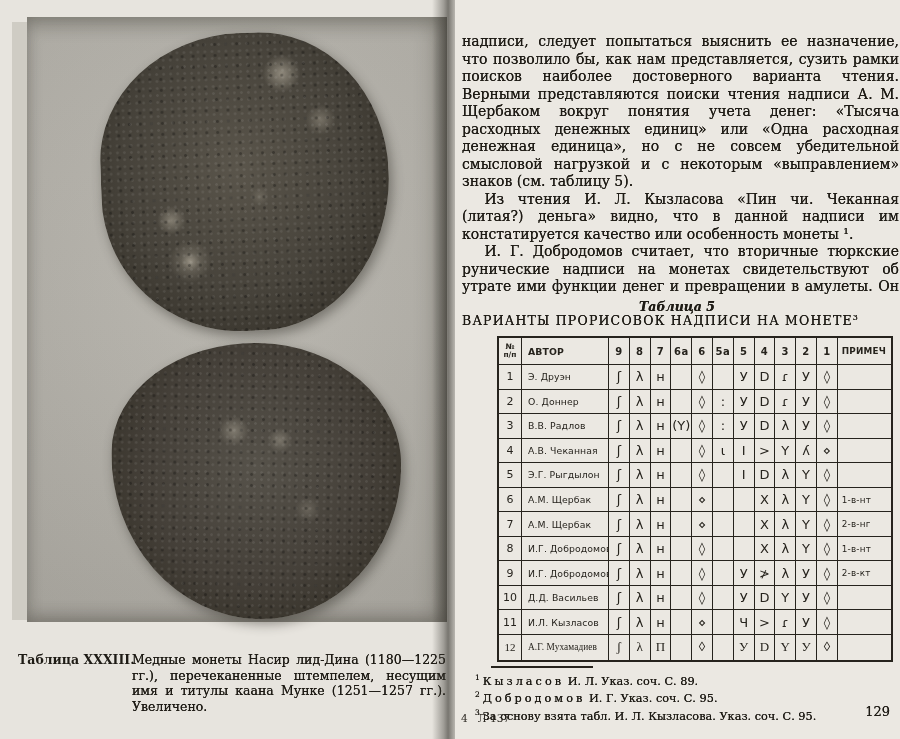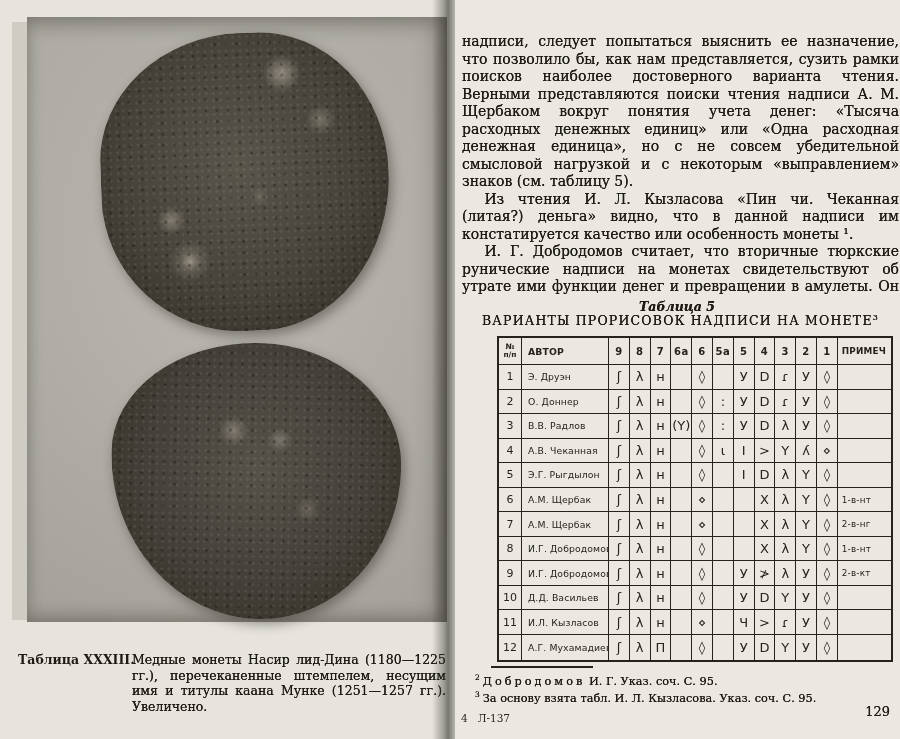--- a/index.html
+++ b/index.html
@@ -58,35 +58,35 @@
   
   .gutter{position:absolute;left:432px;top:0;width:26px;height:739px;
     background:linear-gradient(90deg, rgba(52,50,44,0) 0%, rgba(52,50,44,.40) 45%, rgba(52,50,44,.62) 62%, rgba(52,50,44,.10) 100%);}
   .edge-line{position:absolute;left:459px;top:206px;width:1.5px;height:524px;background:#1d1a15;}
   
   .page-right{position:absolute;left:455px;top:0;width:445px;height:739px;background:#ebe8e2;}
   .textblock{position:absolute;left:7px;top:33px;width:437px;height:264px;overflow:hidden;}
   .body{margin:0;font-size:14px;line-height:17.5px;text-align:justify;text-shadow:0 0 .45px currentColor;}
   .body.indent{text-indent:1.6em;}
   .tbl-label{position:absolute;left:7px;top:299px;width:430px;text-align:center;font-size:12.5px;font-style:italic;font-weight:700;text-shadow:0 0 .3px currentColor;}
-  .tbl-title{position:absolute;left:7px;top:313px;width:437px;text-align:center;font-size:12.5px;letter-spacing:1.2px;text-shadow:0 0 .45px currentColor;white-space:nowrap;}
+  .tbl-title{position:absolute;left:7px;top:313px;width:437px;font-size:12.5px;letter-spacing:1.2px;text-shadow:0 0 .45px currentColor;white-space:nowrap;}
   .tbl-title sup{font-size:8px;}
   
   .grid{
     position:absolute;left:42px;top:336px;
     display:grid;
     grid-template-columns:23px 87px repeat(11, 20.8px) 53px;
     grid-template-rows:27px repeat(12, 24.55px);
     border:2px solid #26231d;
     font-family:"DejaVu Sans", sans-serif;color:#26231d;
   }
   .cell{border-right:1.4px solid #26231d;border-bottom:1.4px solid #26231d;
     display:flex;align-items:center;justify-content:center;overflow:hidden;}
   .cell:nth-child(14n){border-right:none;}
-  .grid .cell:nth-last-child(-n+14){border-bottom:none;}
+  .grid .cell:nth-last-child(-n+14){border-bottom:none;font-family:Liberation Serif, serif;}
   .cell.th{font-size:10px;font-weight:700;letter-spacing:.5px;}
   .cell.th.c0{font-size:7.5px;line-height:8px;white-space:pre-line;text-align:center;letter-spacing:0;}
   .cell.c0{font-size:11px;}
   .cell.c1{justify-content:flex-start;padding-left:6px;font-size:9.3px;letter-spacing:.1px;white-space:nowrap;}
   .cell.sym{font-size:13px;font-weight:500;}
   .cell.c13{justify-content:flex-start;padding-left:4px;font-size:8.8px;white-space:nowrap;letter-spacing:.2px;}
   
   .fn-rule{position:absolute;left:36px;top:666px;width:102px;height:2px;background:#26231d;}
   .footnotes{position:absolute;left:20px;top:671px;width:424px;font-size:11.3px;line-height:13.6px;text-shadow:0 0 .35px currentColor;}
   .footnote sup{font-size:7.5px;margin-right:3px;}
@@ -307,20 +307,21 @@
         <div class="cell c8 sym">У</div>
         <div class="cell c9 sym">D</div>
         <div class="cell c10 sym">Υ</div>
         <div class="cell c11 sym">У</div>
         <div class="cell c12 sym">◊</div>
         <div class="cell c13"></div>
       </div>
 
     <div class="fn-rule"></div>
     <div class="footnotes">
+      <div class="footnote"><sup>1</sup><span class="fn-spaced">Кызласов</span><span> И. Л. Указ. соч. С. 89.</span></div>
       <div class="footnote"><sup>2</sup><span class="fn-spaced">Добродомов</span><span> И. Г. Указ. соч. С. 95.</span></div>
       <div class="footnote"><sup>3</sup><span class="fn-spaced"></span><span>За основу взята табл. И. Л. Кызласова. Указ. соч. С. 95.</span></div>
     </div>
 
     <div class="signature">4   Л-137</div>
     <div class="pageno">129</div>
   </div>
 
 </div>
 

